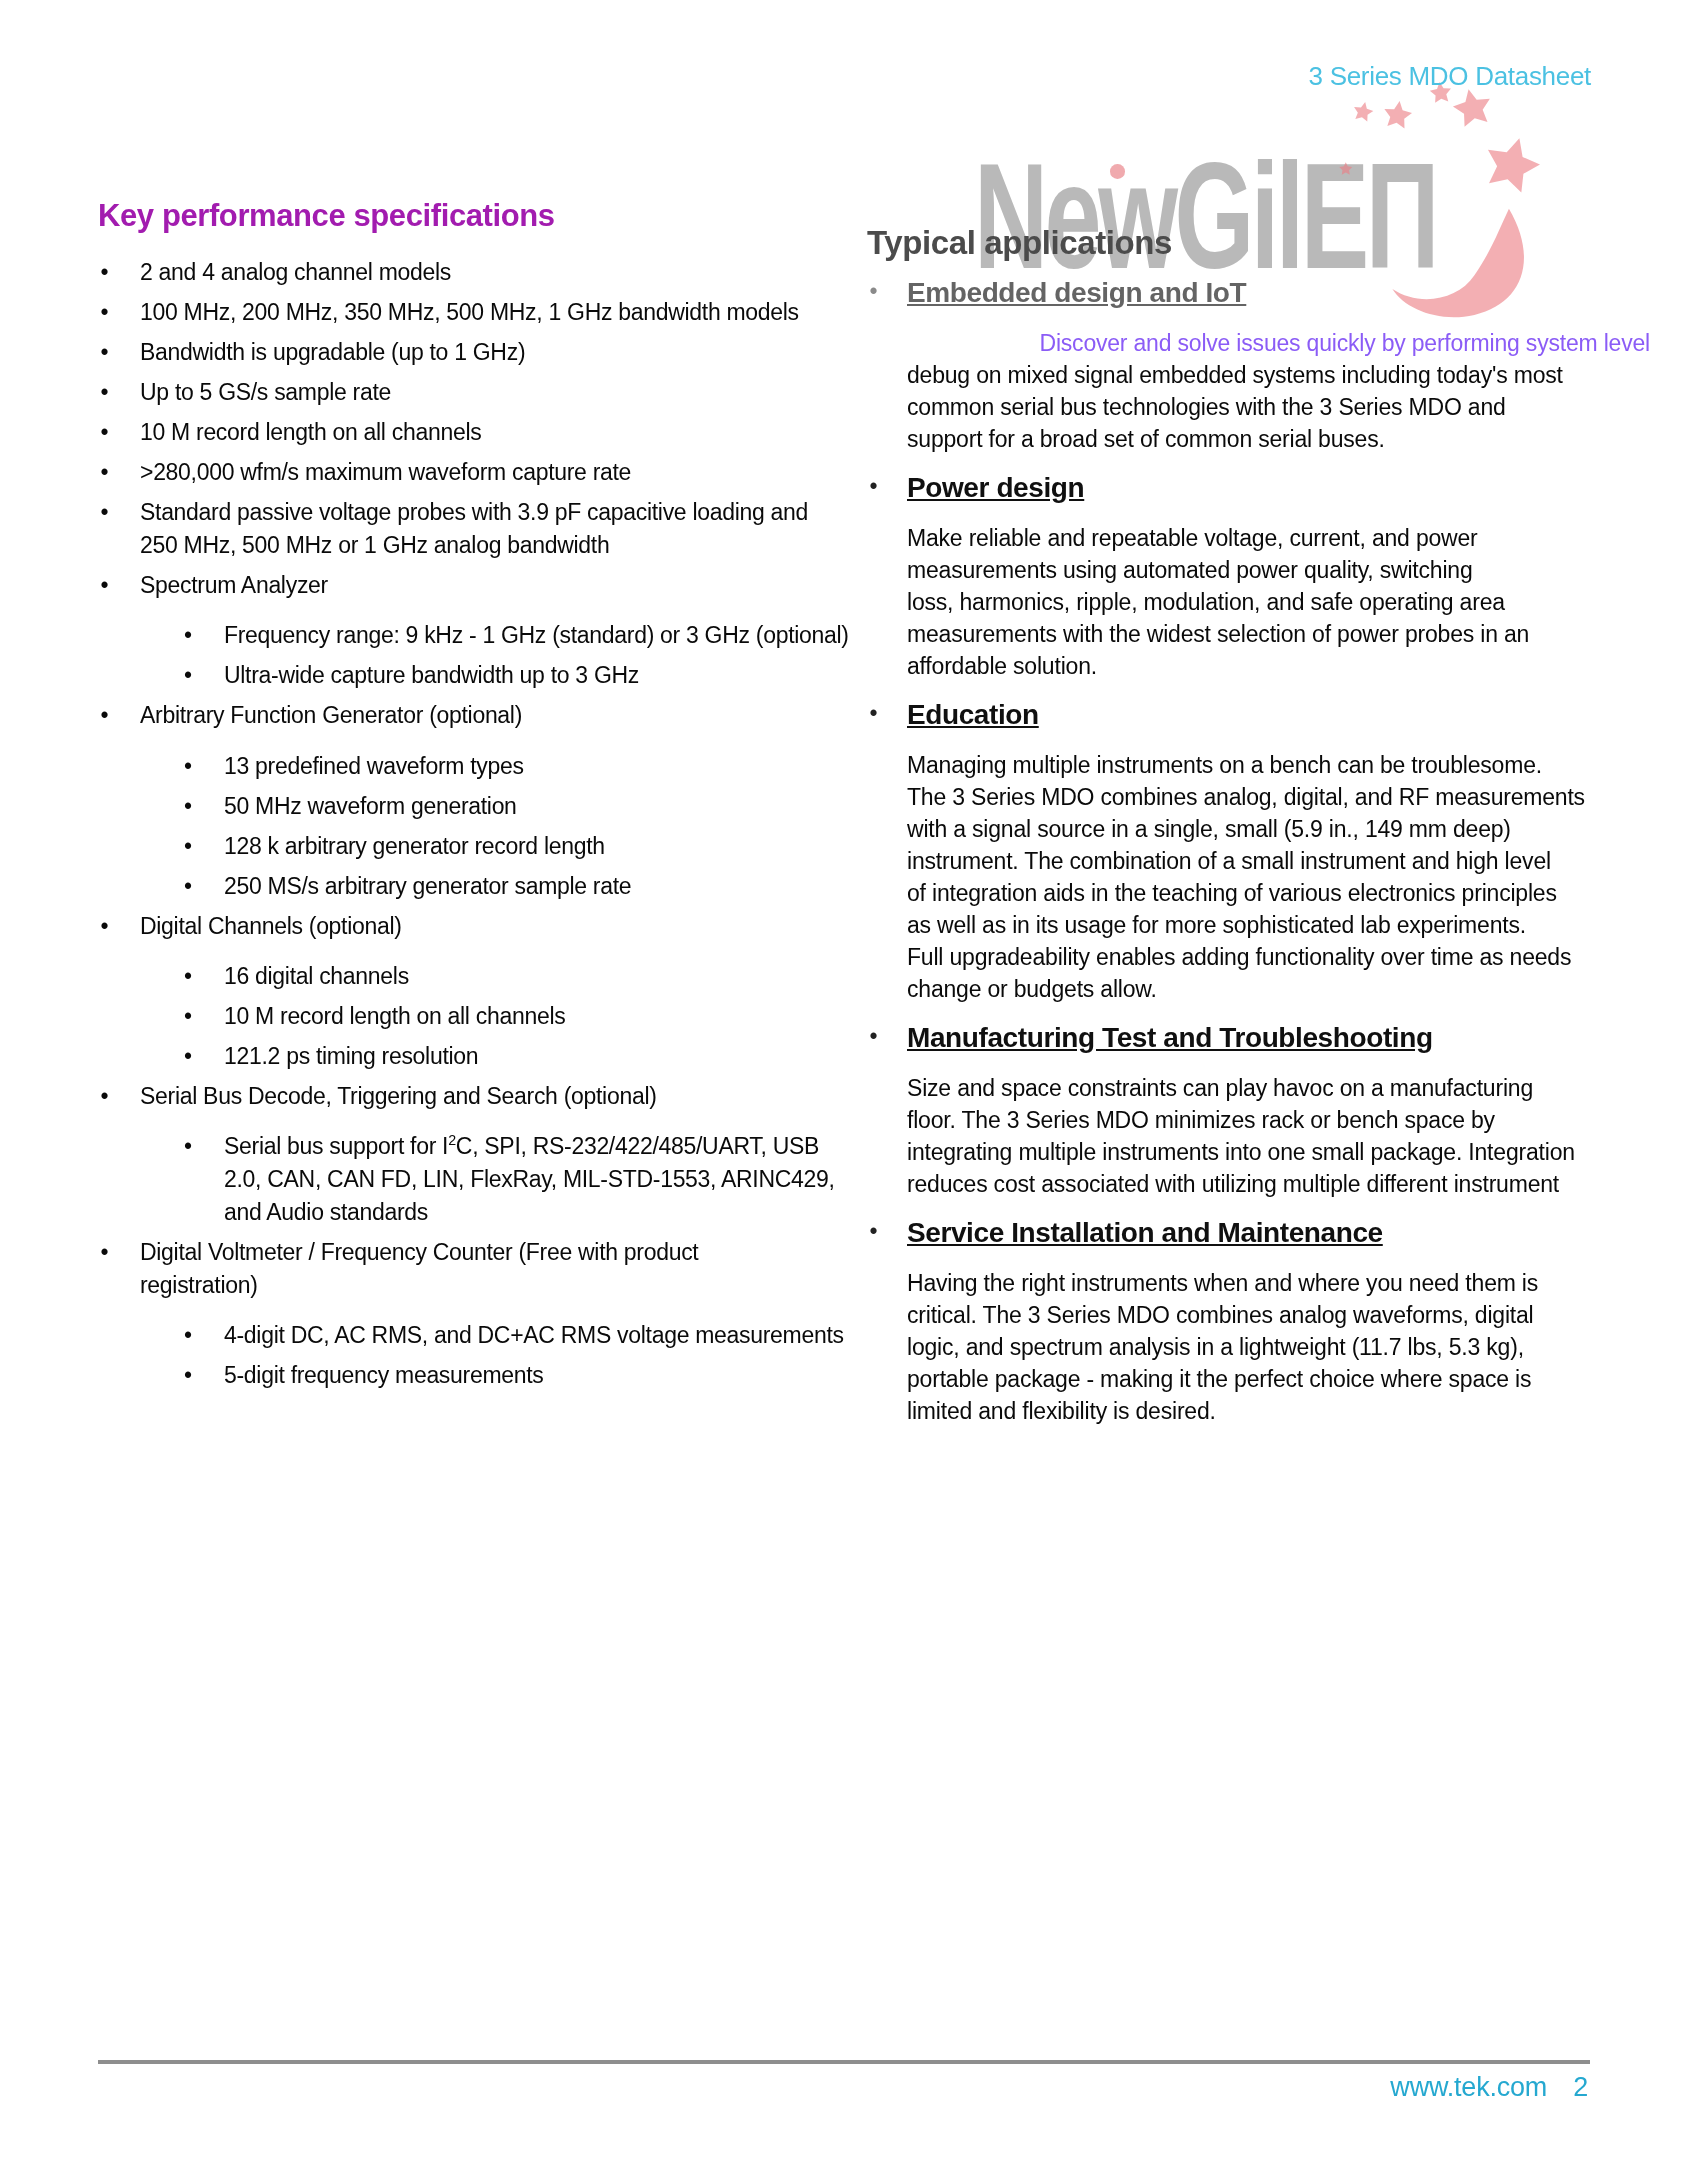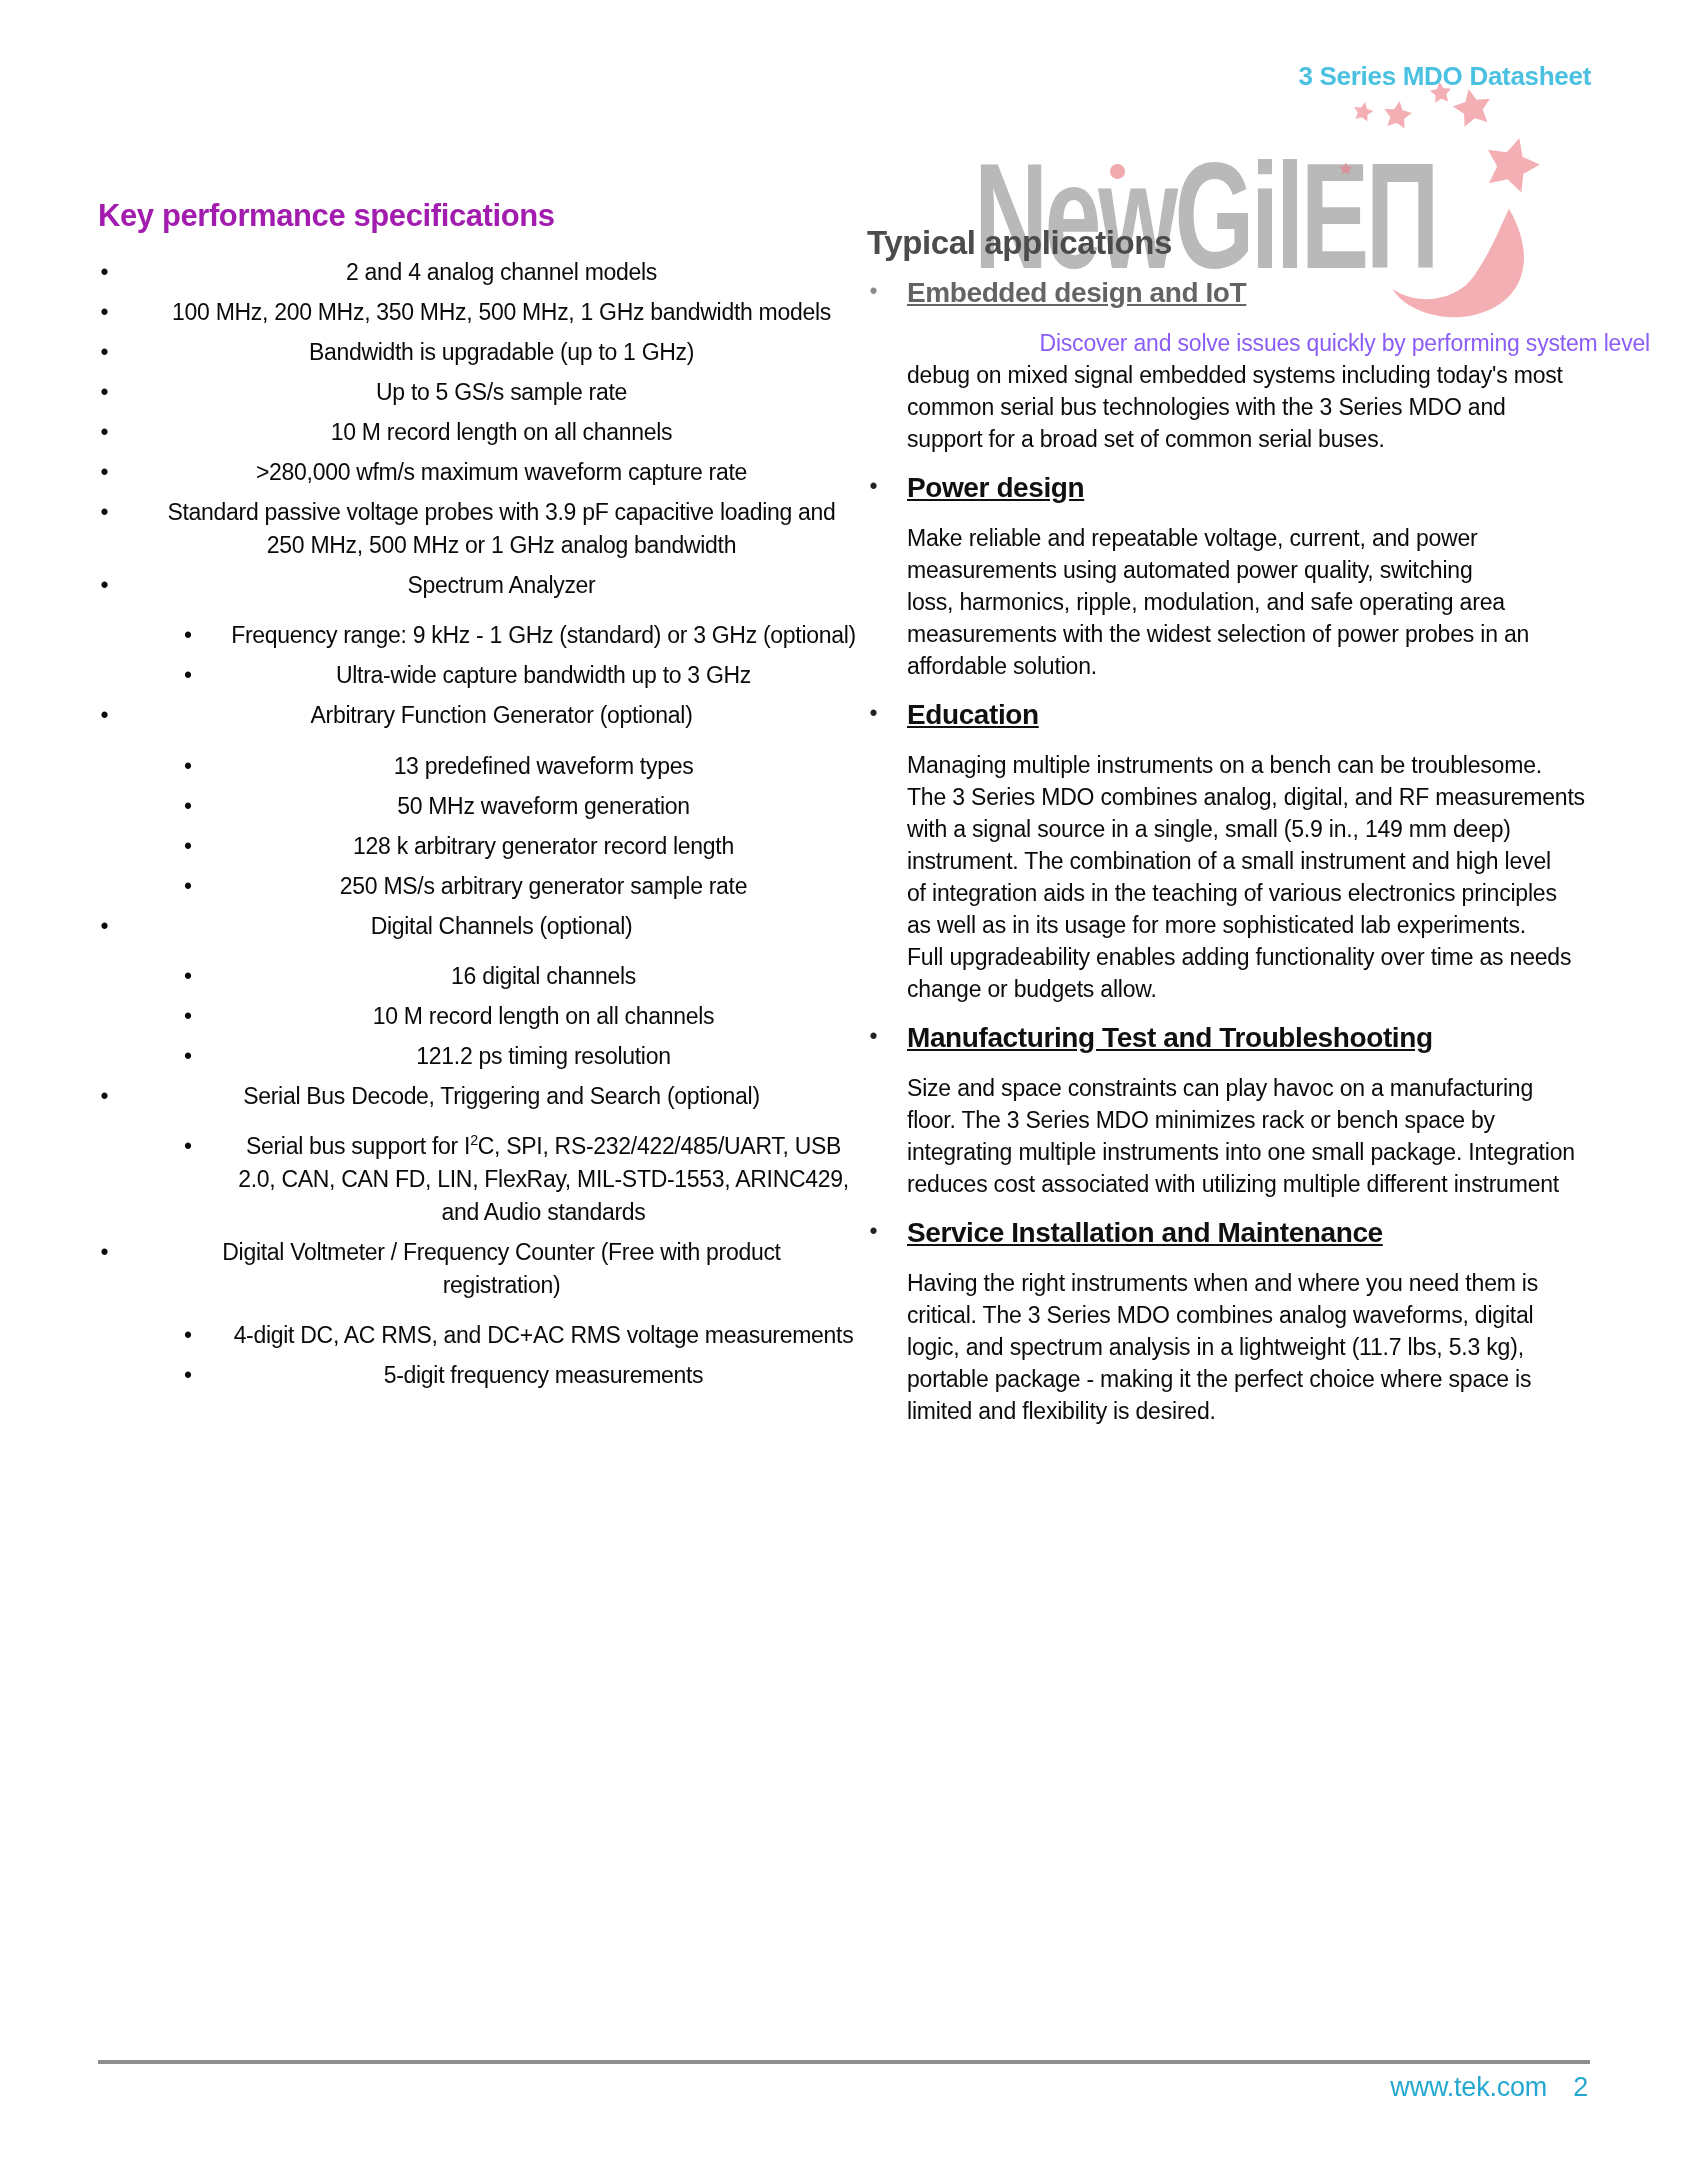--- a/index.html
+++ b/index.html
@@ -5,21 +5,21 @@
   html,body { margin:0; padding:0; background:#e8e8e8; }
   .page {
     position:relative; width:1683px; height:2177px; background:#ffffff;
     font-family:"Liberation Sans", sans-serif; color:#111; overflow:hidden;
     margin:0 auto;
   }
 
   
   .doc-header-title {
     position:absolute; top:61px; right:92px;
-    font-size:26px; color:#4bc1e2; letter-spacing:-0.3px; z-index:4;font-weight:bold;
+    font-size:26px; color:#4bc1e2; letter-spacing:-0.3px; z-index:4;
   }
 
   
   .wm { pointer-events:none; }
   .wm-text {
     position:absolute; left:974px; top:140px; z-index:1;
     font-size:151px; font-weight:bold; line-height:1; white-space:nowrap;
     color:#6e6e6e; opacity:0.48; letter-spacing:-5.2px;
     transform:scaleX(0.68); transform-origin:0 0;
   }
@@ -28,21 +28,21 @@
     border-radius:50%; background:#e2565e; opacity:0.5; z-index:1;
   }
   .wm-stars { position:absolute; left:1330px; top:81px; z-index:1; opacity:0.62; }
 
   
   .left-col { position:absolute; left:98px; top:197px; width:765px; z-index:2; }
   .left-heading {
     font-size:31px; font-weight:bold; color:#a21caf; line-height:38px;
     letter-spacing:-0.4px; margin:0 0 21px 0;
   }
-  ul.spec-list, ul.sub-list { list-style:none; margin:0; padding:0;text-align:center; }
+  ul.spec-list, ul.sub-list { list-style:none; margin:0; padding:0; }
   .b-item {
     position:relative; padding-left:42px; margin-bottom:7px;
     font-size:23px; line-height:33px; letter-spacing:-0.3px; color:#0a0a0a;
   }
   .b-item::before { content:"\2022"; position:absolute; left:2.6px; top:0; color:#0a0a0a; }
   ul.sub-list { margin-top:17.3px; }
   .sub-item { padding-left:84px; }
   .sub-item::before { left:44px; }
   sup { font-size:0.62em; vertical-align:super; line-height:0; }
 

